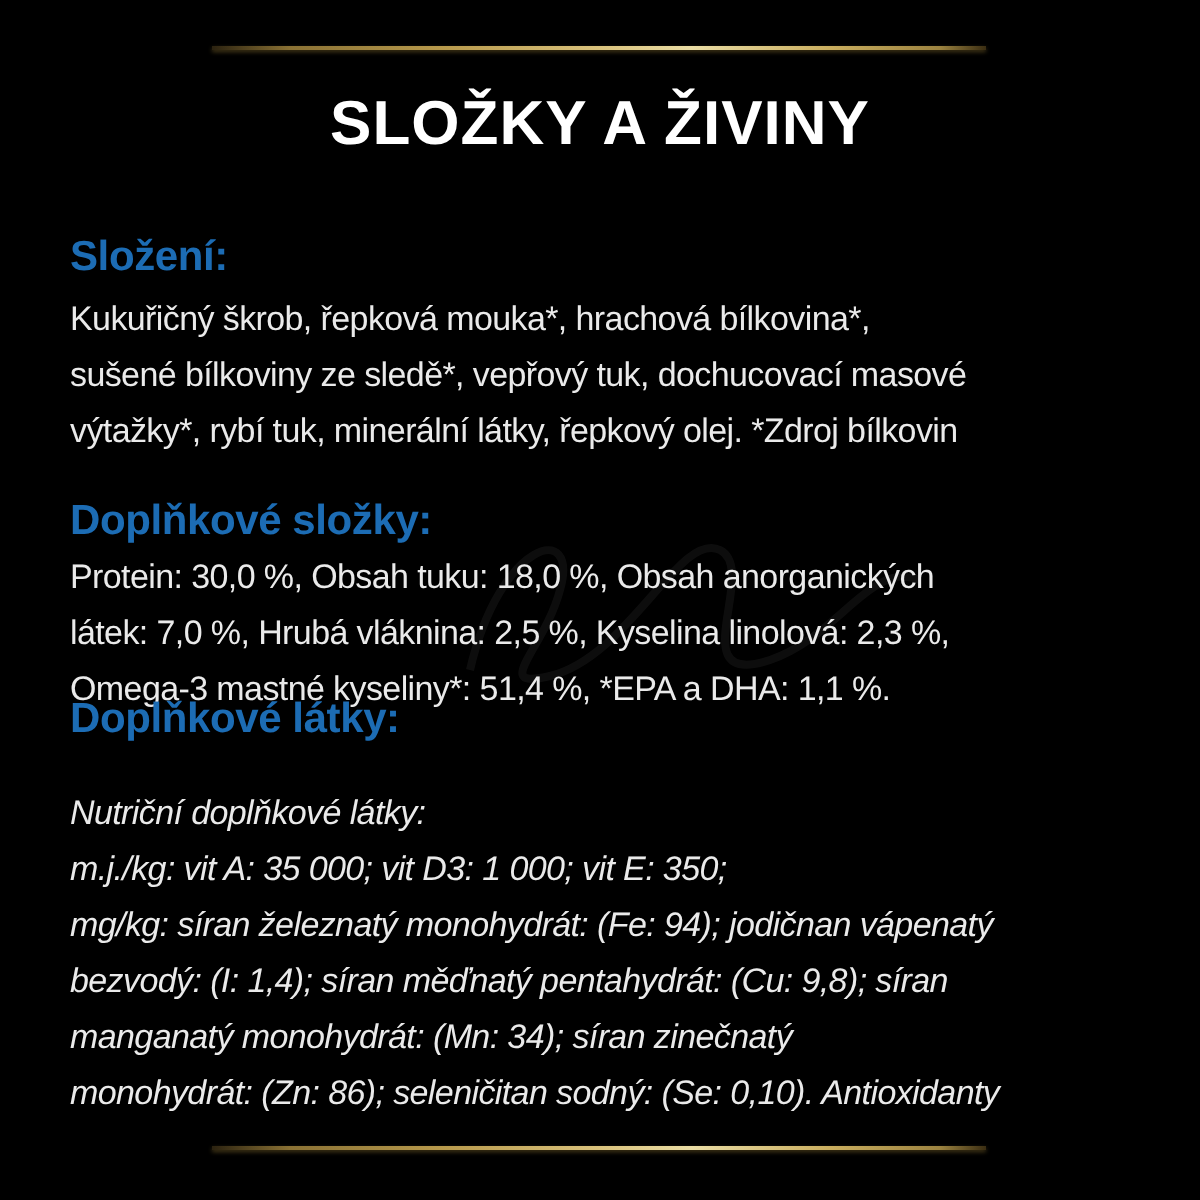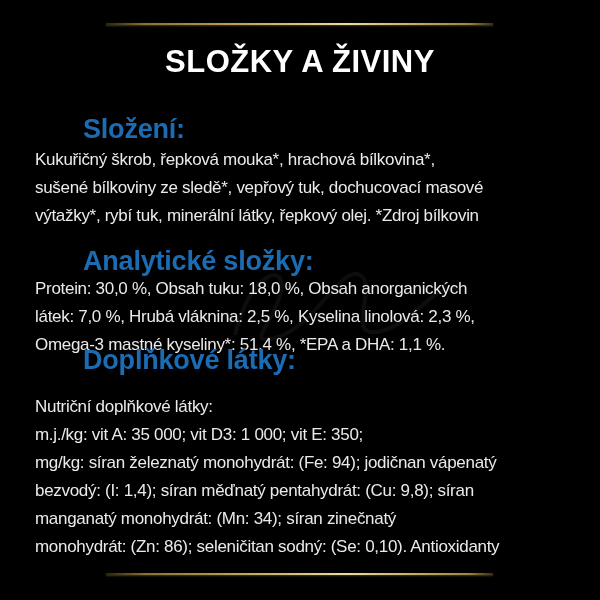--- a/index.html
+++ b/index.html
@@ -28,39 +28,38 @@
     text-align:center;
     color:#ffffff;
     font-size:31px;
     font-weight:bold;
     letter-spacing:0.5px;
     line-height:36px;
   }
   .section{position:absolute;left:35px;width:545px;}
   .section-heading{
     color:#1c6cb4;
-    font-size:27px;
+    font-size:21px;
     font-weight:bold;
     line-height:24px;
     letter-spacing:-0.2px;
-    margin-left:48px;
   }
   .section-body{
     color:#eaeaea;
     font-size:17px;
     line-height:28px;
     letter-spacing:-0.3px;
     white-space:pre-line;
   }
   .h1{top:117px;}
   .p1{top:146px;}
   .h2{top:249px;}
   .p2{top:275px;}
   .h3{top:348px;}
-  .p3{top:393px;}
+  .p3{top:393px;font-style:italic;}
   .watermark{
     position:absolute;
     top:250px;left:220px;
     opacity:0.05;
     pointer-events:none;
   }
 </style>
 </head>
 <body>
 
@@ -77,21 +76,21 @@
   <div class="section h1">
     <div class="section-heading">Složení:</div>
   </div>
   <div class="section p1">
     <div class="section-body">Kukuřičný škrob, řepková mouka*, hrachová bílkovina*,
 sušené bílkoviny ze sledě*, vepřový tuk, dochucovací masové
 výtažky*, rybí tuk, minerální látky, řepkový olej. *Zdroj bílkovin</div>
   </div>
 
   <div class="section h2">
-    <div class="section-heading">Analytické složky:</div>
+    <div class="section-heading">Doplňkové složky:</div>
   </div>
   <div class="section p2">
     <div class="section-body">Protein: 30,0 %, Obsah tuku: 18,0 %, Obsah anorganických
 látek: 7,0 %, Hrubá vláknina: 2,5 %, Kyselina linolová: 2,3 %,
 Omega-3 mastné kyseliny*: 51,4 %, *EPA a DHA: 1,1 %.</div>
   </div>
 
   <div class="section h3">
     <div class="section-heading">Doplňkové látky:</div>
   </div>

